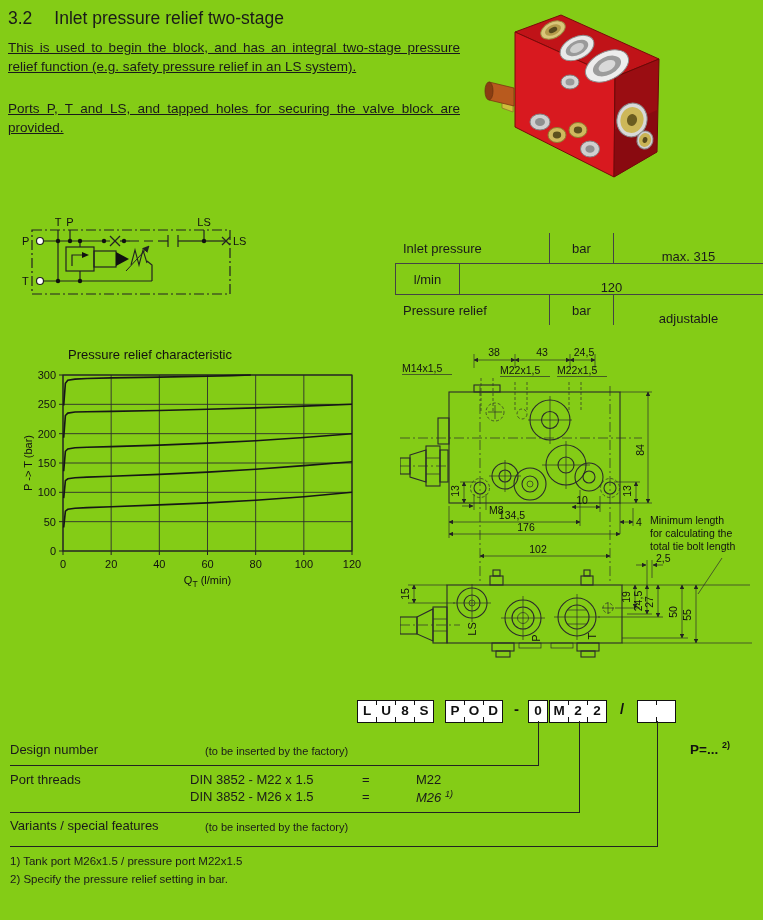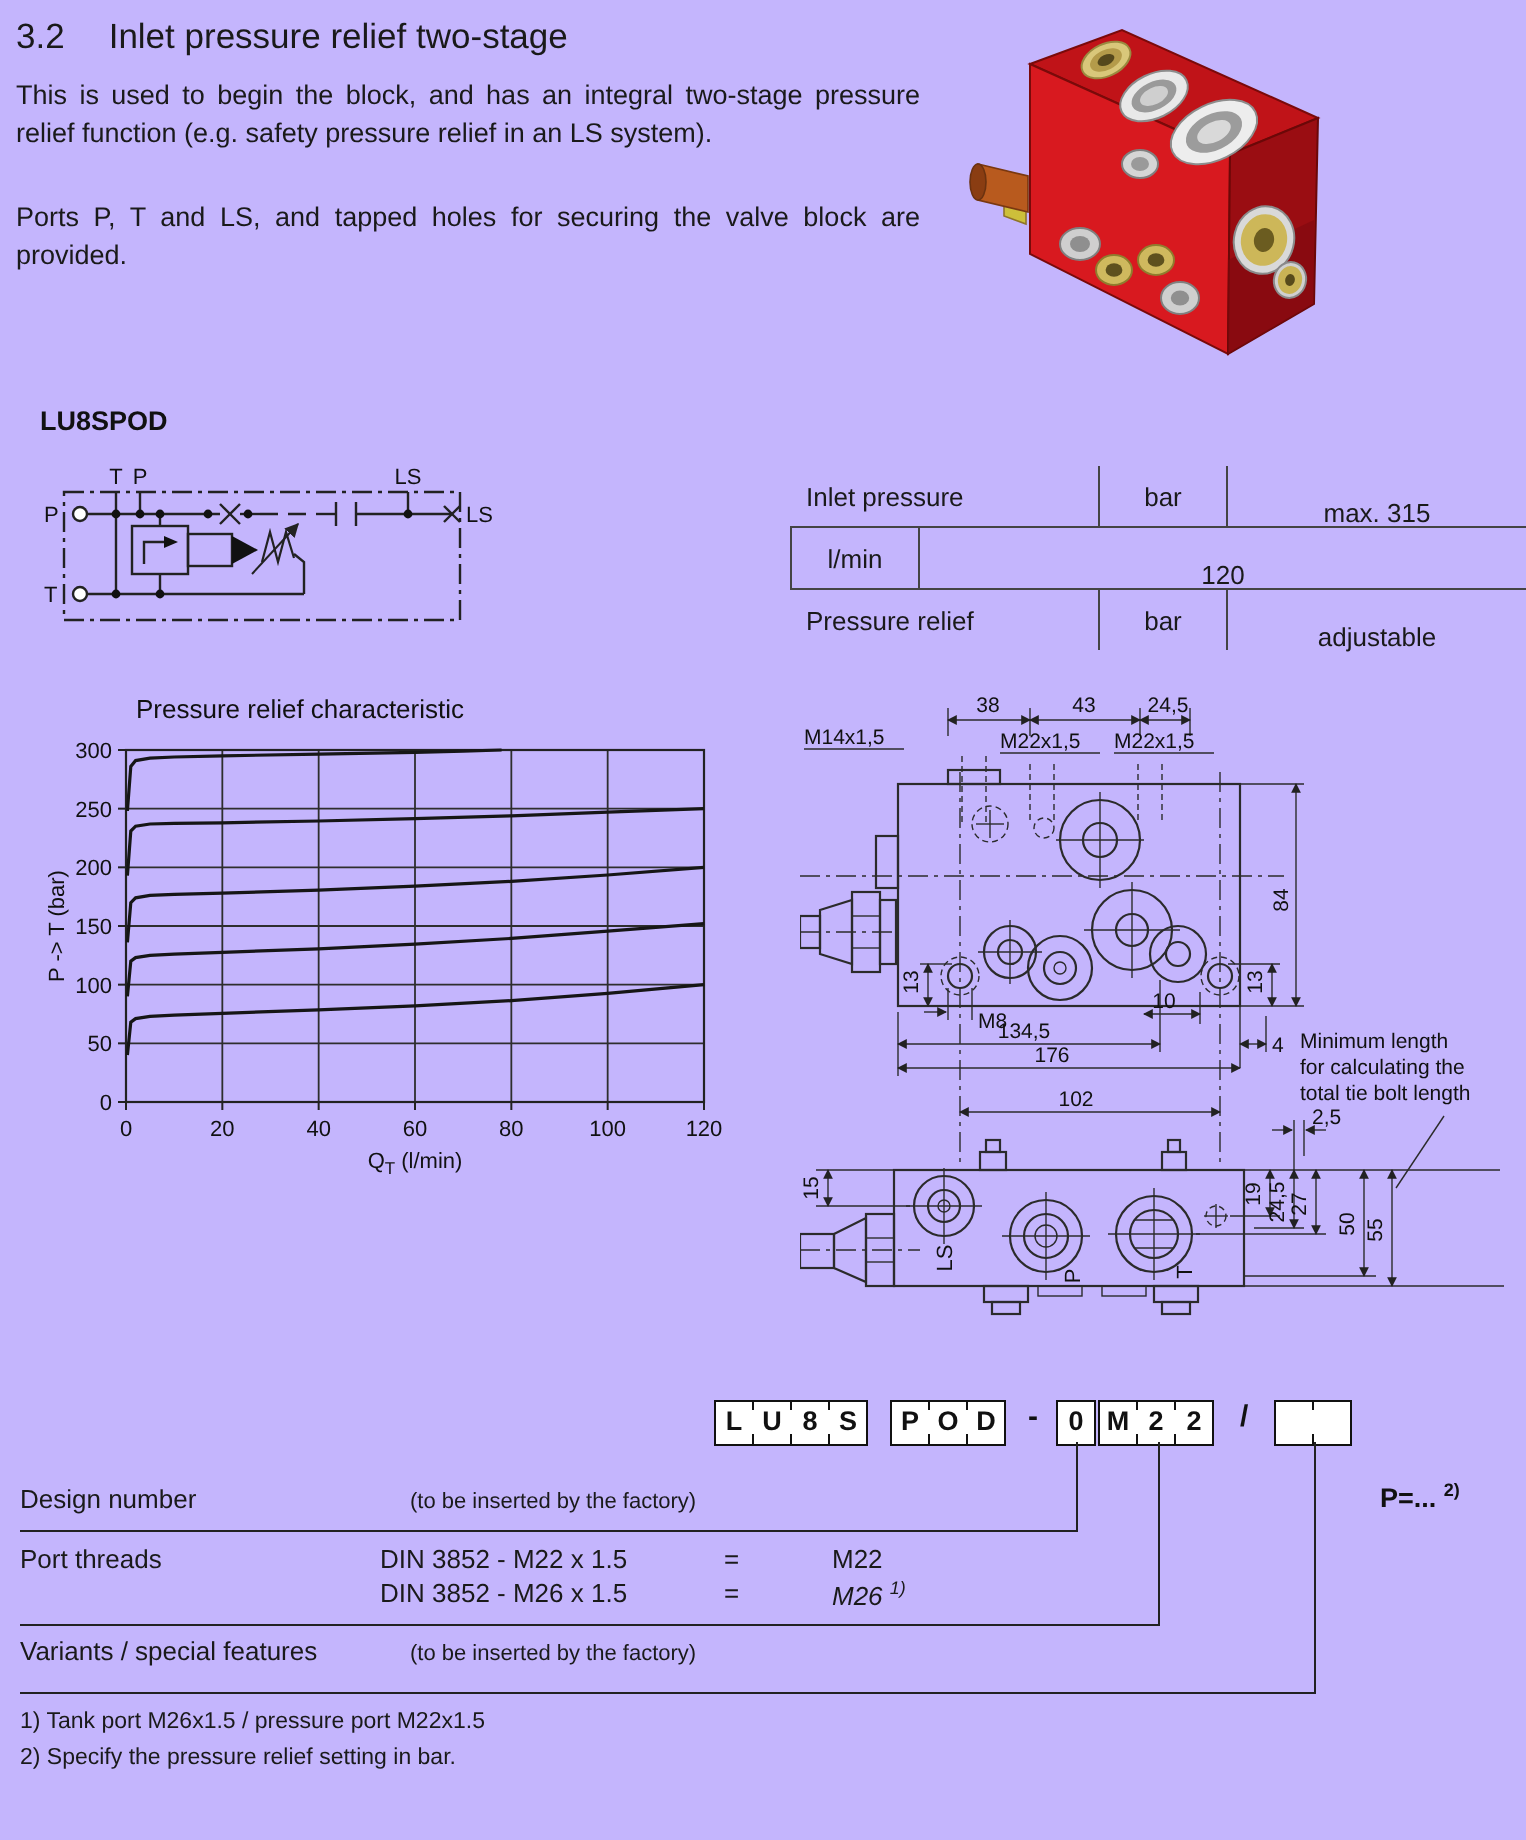--- a/index.html
+++ b/index.html
@@ -1,22 +1,22 @@
 <!DOCTYPE html>
 <html><head>
 <meta charset="utf-8">
 <style>
   html,body{margin:0;padding:0;background:#fff;}
-  .stage{position:relative;width:763px;height:920px;background:#c4b5fd;overflow:hidden;
+  .stage{position:relative;width:763px;height:920px;background:#84cc16;overflow:hidden;
          font-family:"Liberation Sans",sans-serif;color:#111;}
   .abs{position:absolute;}
   
   .title-row{position:absolute;left:8px;top:8px;display:flex;gap:22px;font-size:17.5px;color:#1a1a1a;}
   .body-para{position:absolute;left:8px;width:452px;margin:0;font-size:13.5px;line-height:19px;
-             text-align:justify;color:#1a1a1a;}
+             text-align:justify;color:#1a1a1a;text-decoration:underline;}
   
   .schematic{position:absolute;left:18px;top:203px;width:240px;height:115px;}
   .model-label{font-size:13.5px;font-weight:bold;margin:0 0 1px 2px;color:#111;}
   
   .spec-table{position:absolute;left:395px;top:233px;width:368px;font-size:13px;color:#1a1a1a;}
   .srow{display:flex;height:30px;}
   .srow:not(:last-child){border-bottom:1px solid #444;justify-content:flex-end;}
   .sc{display:flex;align-items:center;}
   .sc1{width:146px;padding-left:8px;}
   .sc2{width:63px;justify-content:center;border-left:1px solid #444;border-right:1px solid #444;}
@@ -112,21 +112,20 @@
         <g transform="rotate(14 162 140)">
             <ellipse cx="162" cy="140" rx="8" ry="9" fill="#d0d0d0" stroke="#8a8a8a"></ellipse>
             <ellipse cx="162" cy="140" rx="6" ry="7" fill="#c9b355"></ellipse>
             <ellipse cx="162" cy="140" rx="2.4" ry="3" fill="#574a1b"></ellipse>
           </g>
       </g>
     </svg>
   </div>
 
   <div class="schematic">
-    <div class="model-label">LU8SPOD</div>
     <svg width="240" height="100" viewBox="0 0 240 100">
       <defs>
         <marker id="ar2" viewBox="0 0 10 10" refX="9" refY="5" markerWidth="7" markerHeight="7" orient="auto">
             <path d="M0 0L10 5L0 10z" fill="#222"></path>
           </marker>
       </defs>
       <g stroke="#222" stroke-width="1.2" fill="none">
         <rect x="14" y="27" width="198" height="64" class="cdot"></rect>
         <line x1="40" y1="27" x2="40" y2="78"></line>
           <line x1="52" y1="27" x2="52" y2="38"></line>

